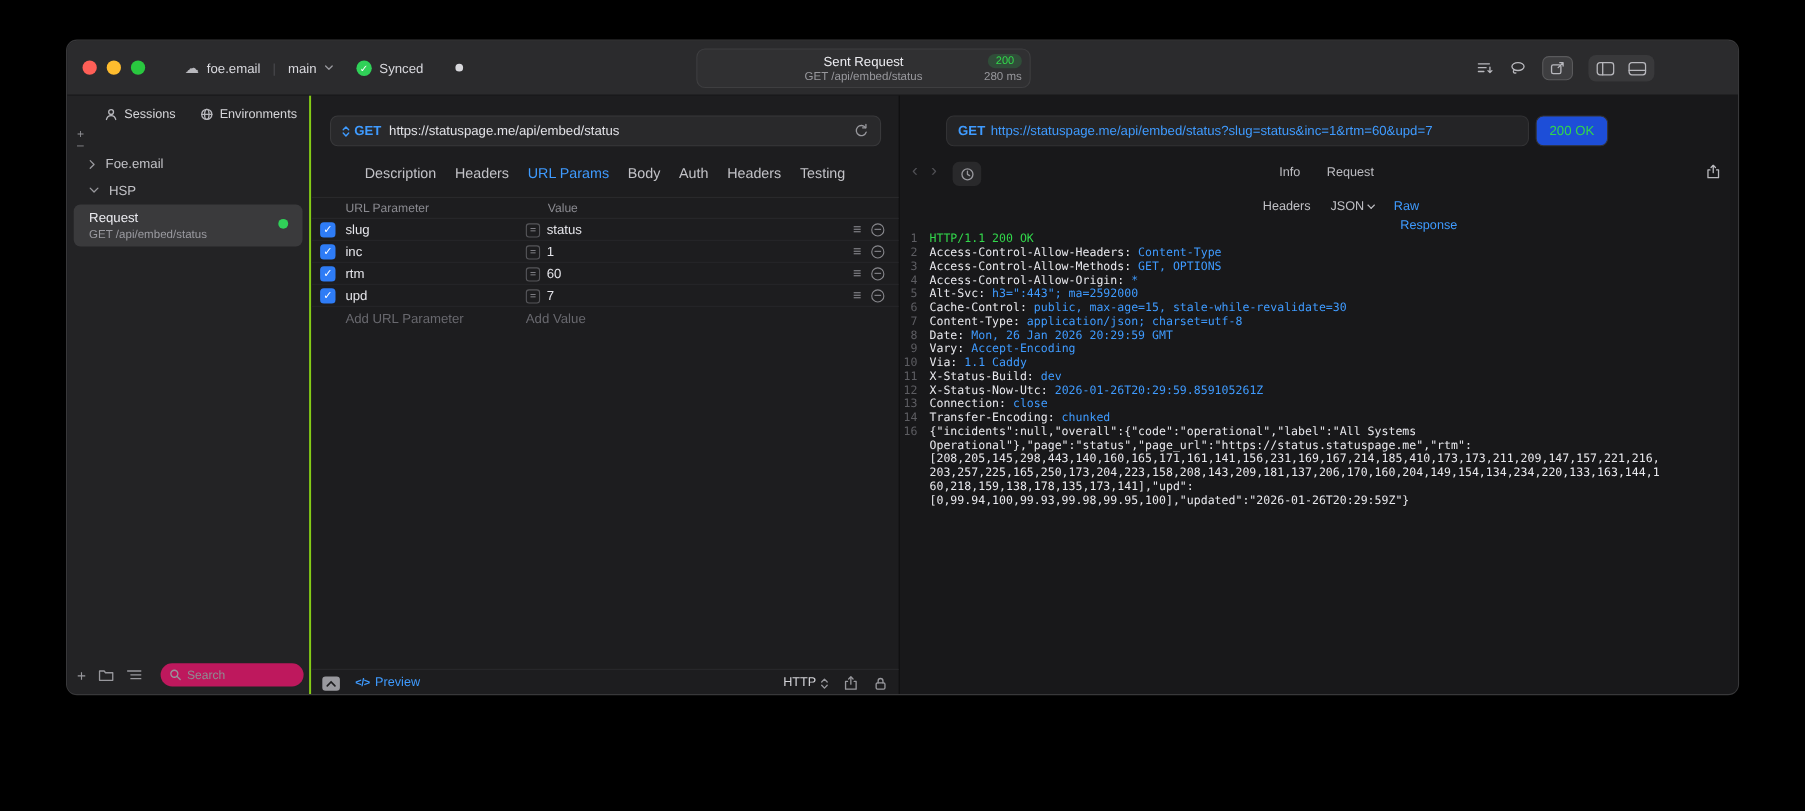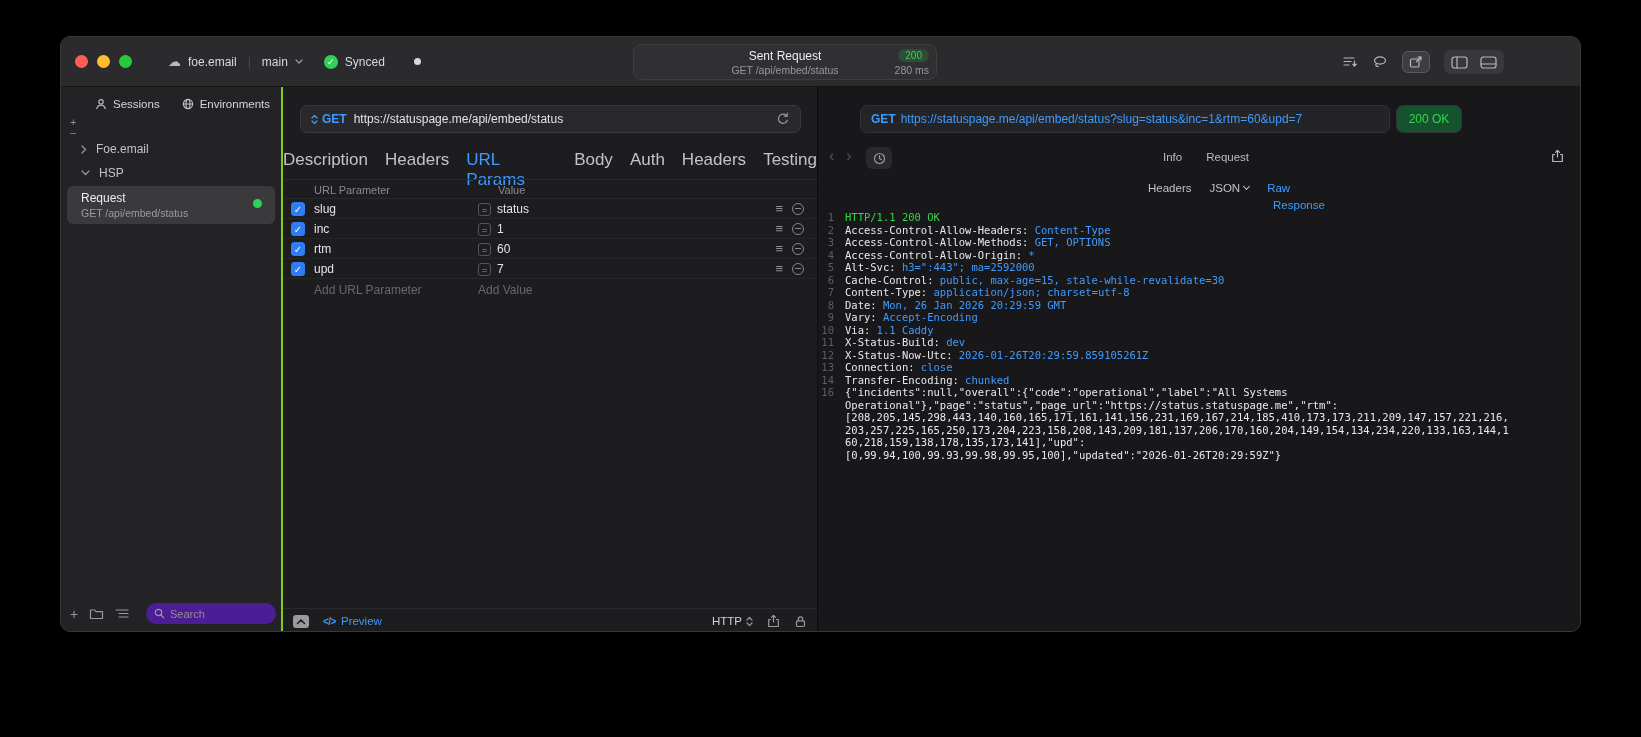--- a/index.html
+++ b/index.html
@@ -51,34 +51,34 @@
   .sb-tree { position:absolute; top:50px; left:0; right:0; }
   .tree-row { height:24px; display:flex; align-items:center; padding-left:20px; gap:9px;
     font-size:12px; color:#c2c2c7; }
   .req-card { position:absolute; left:6px; right:6px; top:99px; height:38px; background:#3a3a3c;
     border-radius:6px; padding:5px 0 0 14px; }
   .req-title { font-size:12px; color:#ececf1; }
   .req-sub { font-size:10.5px; color:#9a9aa0; margin-top:2px; }
   .req-dot { position:absolute; right:13px; top:13px; width:9px; height:9px; border-radius:50%; background:#30d158; }
   .sb-bottom { position:absolute; left:9px; right:5px; bottom:9px; display:flex; align-items:center; gap:11px; }
   .sb-plus { color:#98989d; font-size:14px; line-height:12px; }
-  .search-pill { margin-left:auto; width:130px; height:21px; background:#4c1d95; border-radius:10.5px;
+  .search-pill { margin-left:auto; width:130px; height:21px; background:#be185d; border-radius:10.5px;
     display:flex; align-items:center; gap:5px; padding:0 8px; }
   .search-pill input { background:transparent; border:none; outline:none; color:#c8c8cc;
     font-size:11px; width:92px; font-family:"Liberation Sans",sans-serif; }
   .search-pill input::placeholder { color:#8e8e93; }
 
   
   .url-bar { position:absolute; top:18px; left:17px; width:501px; height:28px; background:#29292b;
     border:1px solid #39393b; border-radius:7px; display:flex; align-items:center; padding:0 10px; gap:7px; }
   .method { color:#3f9bff; font-weight:bold; font-size:12px; display:flex; align-items:center; gap:4px; }
   .url-text { font-size:12px; color:#e2e2e7; }
   .refresh { margin-left:auto; }
   .mid-tabs { position:absolute; top:63px; left:0; right:0; display:flex; justify-content:center;
-    gap:17px; font-size:17px; }
+    gap:17px; font-size:13px; }
   .mtab { color:#c2c2c7; } .mtab.active { color:#3f9bff; }
   .param-header { position:absolute; top:92px; left:0; right:0; height:20px;
     border-top:1px solid #29292b; border-bottom:1px solid #29292b; font-size:11px; color:#8a8a90; }
   .ph-name { position:absolute; left:31px; top:4px; } .ph-value { position:absolute; left:215px; top:4px; }
   .param-rows { position:absolute; top:112px; left:0; right:0; }
   .param-row { position:relative; height:20px; border-bottom:1px solid #262628; font-size:12px; color:#e4e4e9; }
   .checkbox { position:absolute; left:8px; top:3px; width:14px; height:14px; border-radius:3.5px;
     background:#2e7cf6; color:#fff; font-size:10px; display:flex; align-items:center; justify-content:center; }
   .param-name { position:absolute; left:31px; top:3px; }
   .value-group { position:absolute; left:195px; top:3px; display:flex; align-items:center; gap:6px; }
@@ -96,21 +96,21 @@
     display:flex; align-items:center; justify-content:center; }
   .preview { display:flex; align-items:center; gap:5px; color:#3f9bff; font-size:11.5px; }
   .code-glyph { font-size:10px; font-weight:bold; letter-spacing:-0.5px; }
   .http { margin-left:auto; display:flex; align-items:center; gap:4px; color:#d2d2d7; font-size:11.5px; }
 
   
   .resp-pill { position:absolute; left:42px; top:18px; width:530px; height:28px; background:#242426;
     border:1px solid #323234; border-radius:7px; display:flex; align-items:center; padding:0 10px;
     font-size:12px; color:#3f9bff; gap:5px; white-space:nowrap; overflow:hidden; }
   .resp-pill .m { font-weight:bold; }
-  .status-pill { position:absolute; left:578px; top:18px; width:66px; height:28px; background:#14532d;
+  .status-pill { position:absolute; left:578px; top:18px; width:66px; height:28px; background:#1d4ed8;
     border:1px solid #323234; border-radius:7px; display:flex; align-items:center; justify-content:center;
     font-size:12px; color:#32d74b; }
   .resp-nav { position:absolute; top:59px; left:0; right:0; height:24px; }
   .nav-chevrons { position:absolute; left:11px; top:1px; font-size:16px; color:#505055; display:flex; gap:12px; }
   .history-btn { position:absolute; left:48px; top:1px; width:26px; height:22px; background:#29292b;
     border-radius:6px; display:flex; align-items:center; justify-content:center; }
   .resp-tabs { position:absolute; left:345px; top:5px; display:flex; gap:24px; font-size:11.5px; }
   .rtab { color:#bcbcc1; } .rtab.active { color:#3f9bff;margin-top:48px; }
   .share-top { position:absolute; right:16px; top:3px; }
   .resp-subtabs { position:absolute; top:95px; left:330px; display:flex; gap:18px; font-size:11.5px; }

